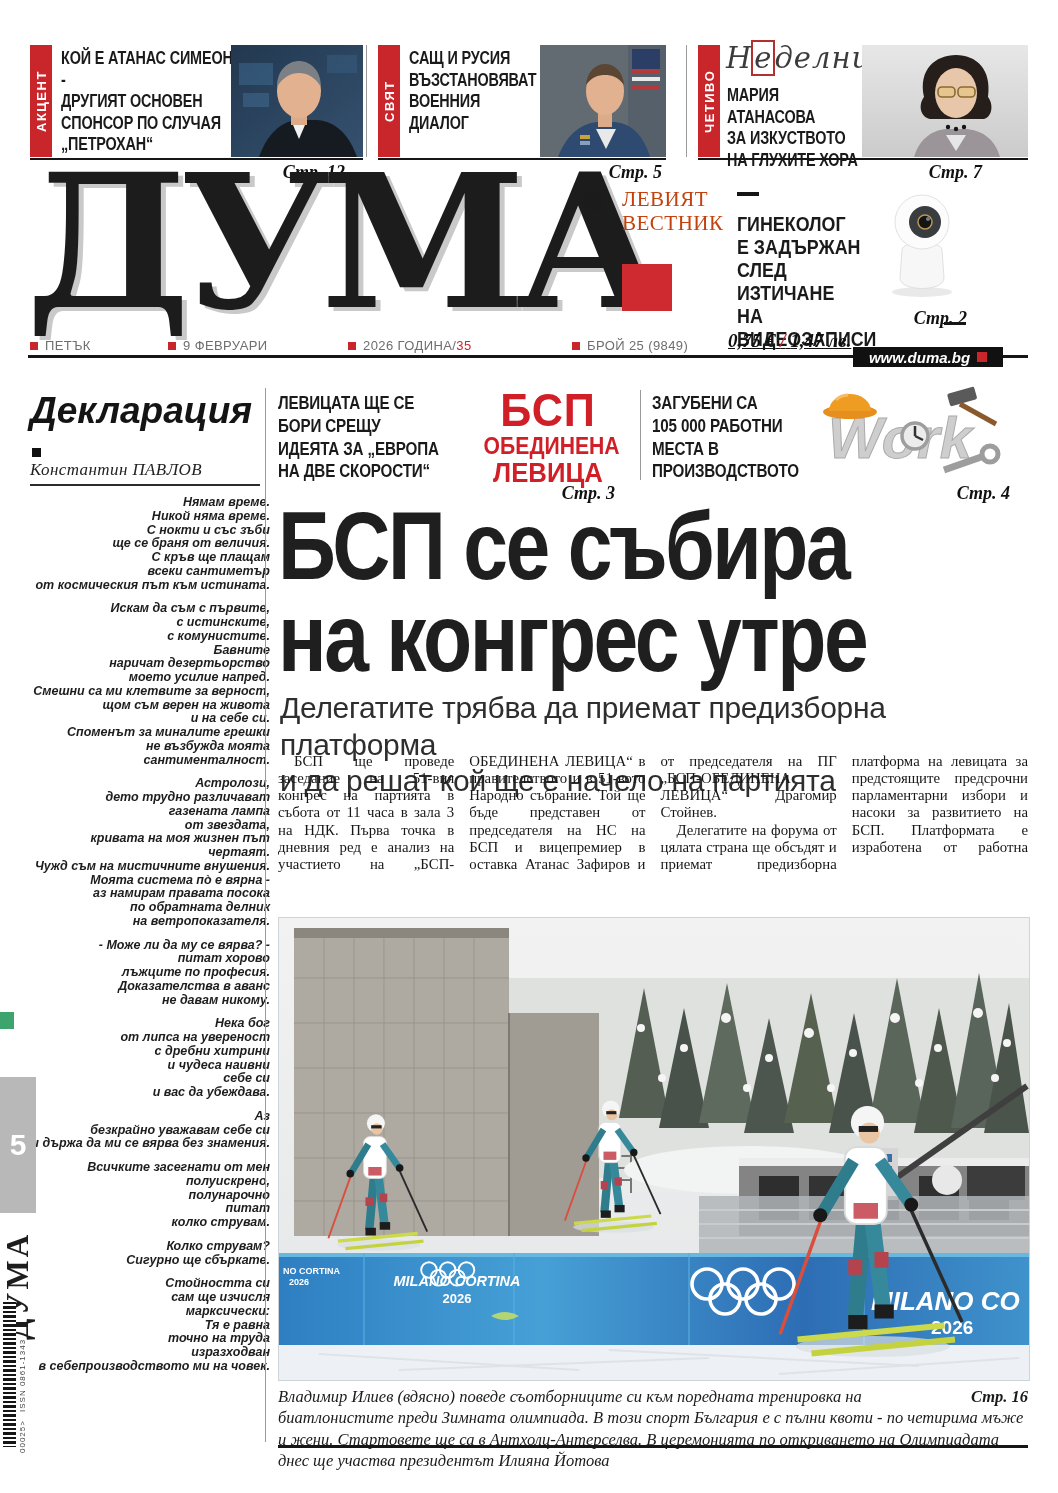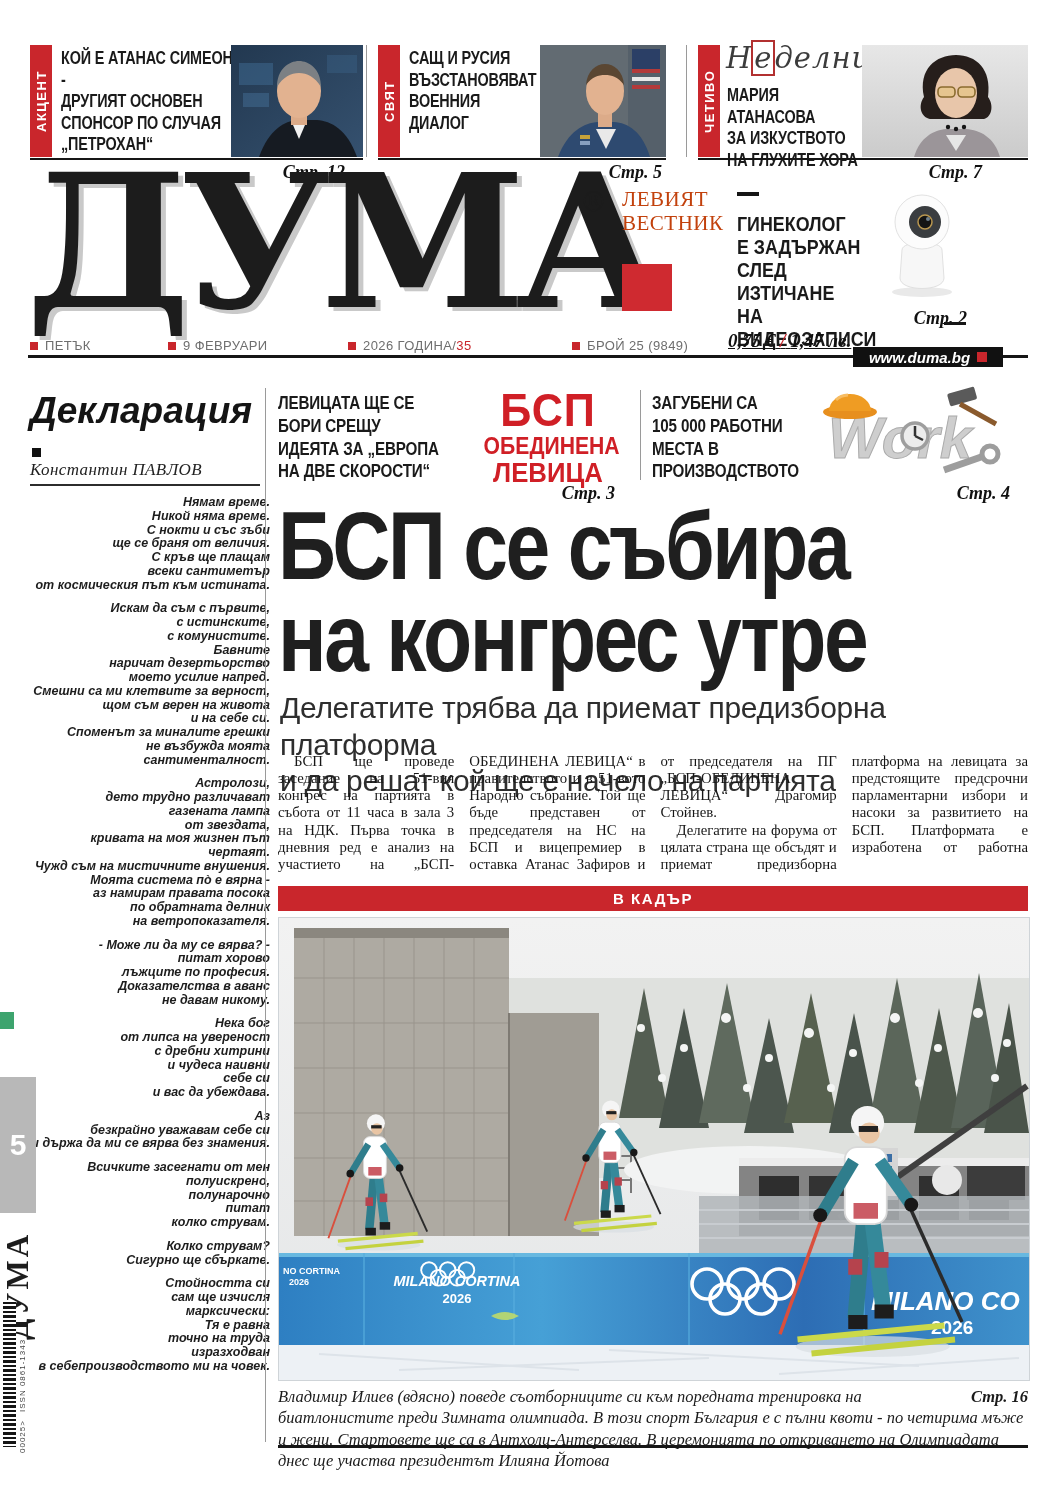--- a/index.html
+++ b/index.html
@@ -304,21 +304,20 @@
   <div class="headline abs" style="left:278px;top:500px;width:910px;">БСП се събира
 на конгрес утре</div>
   <div class="subhead abs" style="left:280px;top:690px;width:760px;">Делегатите трябва да приемат предизборна платформа
 и да решат кой ще е начело на партията</div>
   <div class="article abs" style="left:278px;top:753px;width:750px;">
     <p>БСП ще проведе заседание на 51-вия конгрес на партията в събота от 11 часа в зала 3 на НДК. Първа точка в дневния ред е анализ на участието на „БСП-ОБЕДИНЕНА ЛЕВИЦА“ в правителството и в 51-вото Народно събрание. Той ще бъде представен от председателя на НС на БСП и вицепремиер в оставка Атанас Зафиров и от председателя на ПГ „БСП-ОБЕДИНЕНА ЛЕВИЦА“ Драгомир Стойнев.</p>
     <p>Делегатите на форума от цялата страна ще обсъдят и приемат предизборна платформа на левицата за предстоящите предсрочни парламентарни избори и насоки за развитието на БСП. Платформата е изработена от работна група с председател Иван Таков.</p>
 
   </div>
 
-  <div class="kadar abs" style="left:278px;top:886px;width:750px;height:25px;">В КАДЪР</div>
 
   <svg class="abs photo-frame" style="left:278px;top:917px;" width="750" height="462" viewBox="0 0 750 462" preserveAspectRatio="none">
     <defs>
       <linearGradient id="sky" x1="0" y1="0" x2="0" y2="1">
           <stop offset="0" stop-color="#f2f2f2"></stop>
           <stop offset="1" stop-color="#e4e6e7"></stop>
         </linearGradient>
       <linearGradient id="blue" x1="0" y1="0" x2="1" y2="0">
         <stop offset="0" stop-color="#2e7fc2"></stop>
           <stop offset=".35" stop-color="#46a0d6"></stop>

